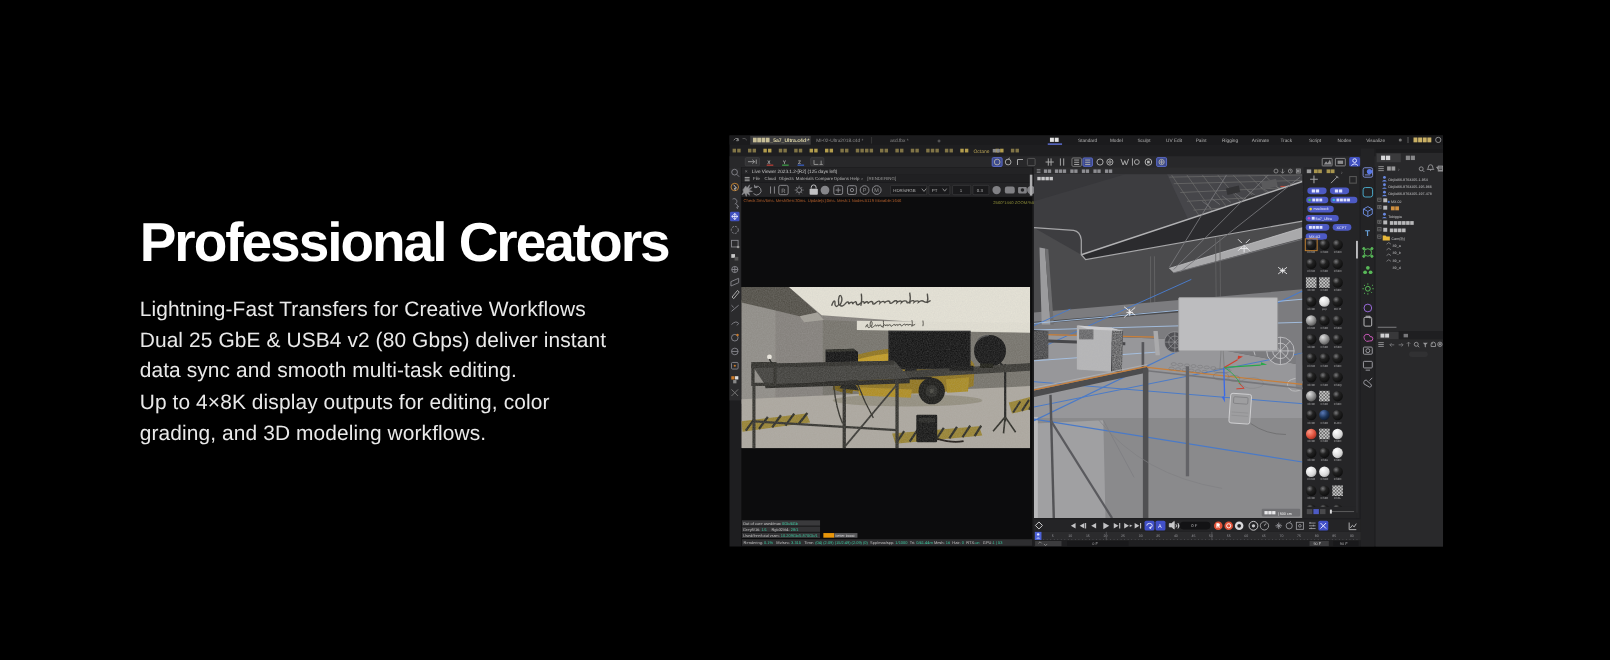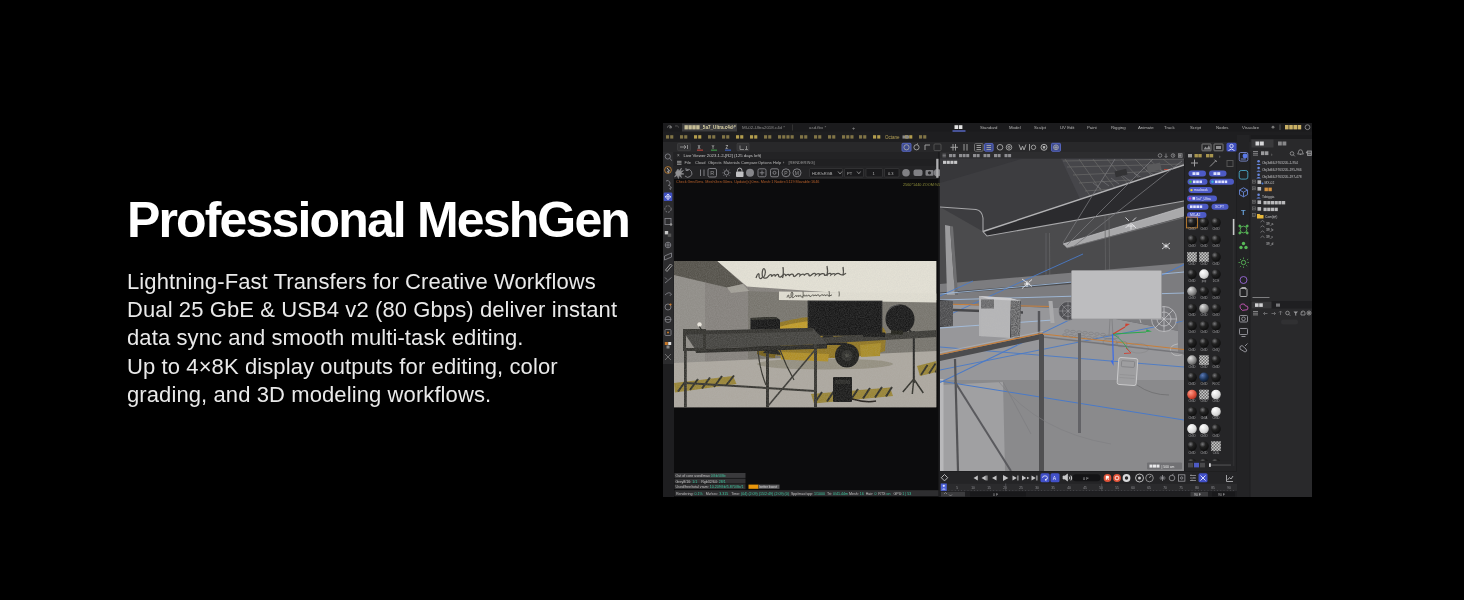--- a/index.html
+++ b/index.html
@@ -1,23 +1,23 @@
 <!DOCTYPE html>
 <html><head>
 <meta charset="utf-8">
 <style>
   html,body{margin:0;padding:0;background:#000;width:1464px;height:600px;overflow:hidden}
   body{font-family:"Liberation Sans", sans-serif;position:relative}
   .h1{position:absolute;left:127px;top:190.5px;color:#fff;font-weight:bold;font-size:50px;letter-spacing:-1.85px;white-space:nowrap}
-  .body{position:absolute;left:127px;top:268px;color:#e9e9e9;font-size:22px;line-height:28.2px;letter-spacing:0.1px;white-space:nowrap}
+  .body{position:absolute;left:127px;top:268px;color:#e9e9e9;font-size:19px;line-height:28.2px;letter-spacing:0.1px;white-space:nowrap}
   #shot{position:absolute;left:663px;top:123px}
 </style>
 </head>
 <body>
-<div class="h1">Professional MeshGen</div>
+<div class="h1">Professional Creators</div>
 <div class="body">Lightning‑Fast Transfers for Creative Workflows<br>
 Dual 25 GbE &amp; USB4 v2 (80 Gbps) deliver instant<br>
 data sync and smooth multi‑task editing.<br>
 Up to 4×8K display outputs for editing, color<br>
 grading, and 3D modeling workflows.</div>
 <svg id="shot" width="649" height="374" viewBox="0 0 649 374" font-family="Liberation Sans, sans-serif">
   <defs>
     <filter id="grain" x="0" y="0" width="100%" height="100%">
       <feTurbulence type="fractalNoise" baseFrequency="0.9" numOctaves="2" result="n"></feTurbulence>
       <feColorMatrix in="n" type="matrix" values="0 0 0 0 0.5 0 0 0 0 0.5 0 0 0 0 0.5 0 0 0 0.9 0"></feColorMatrix>

